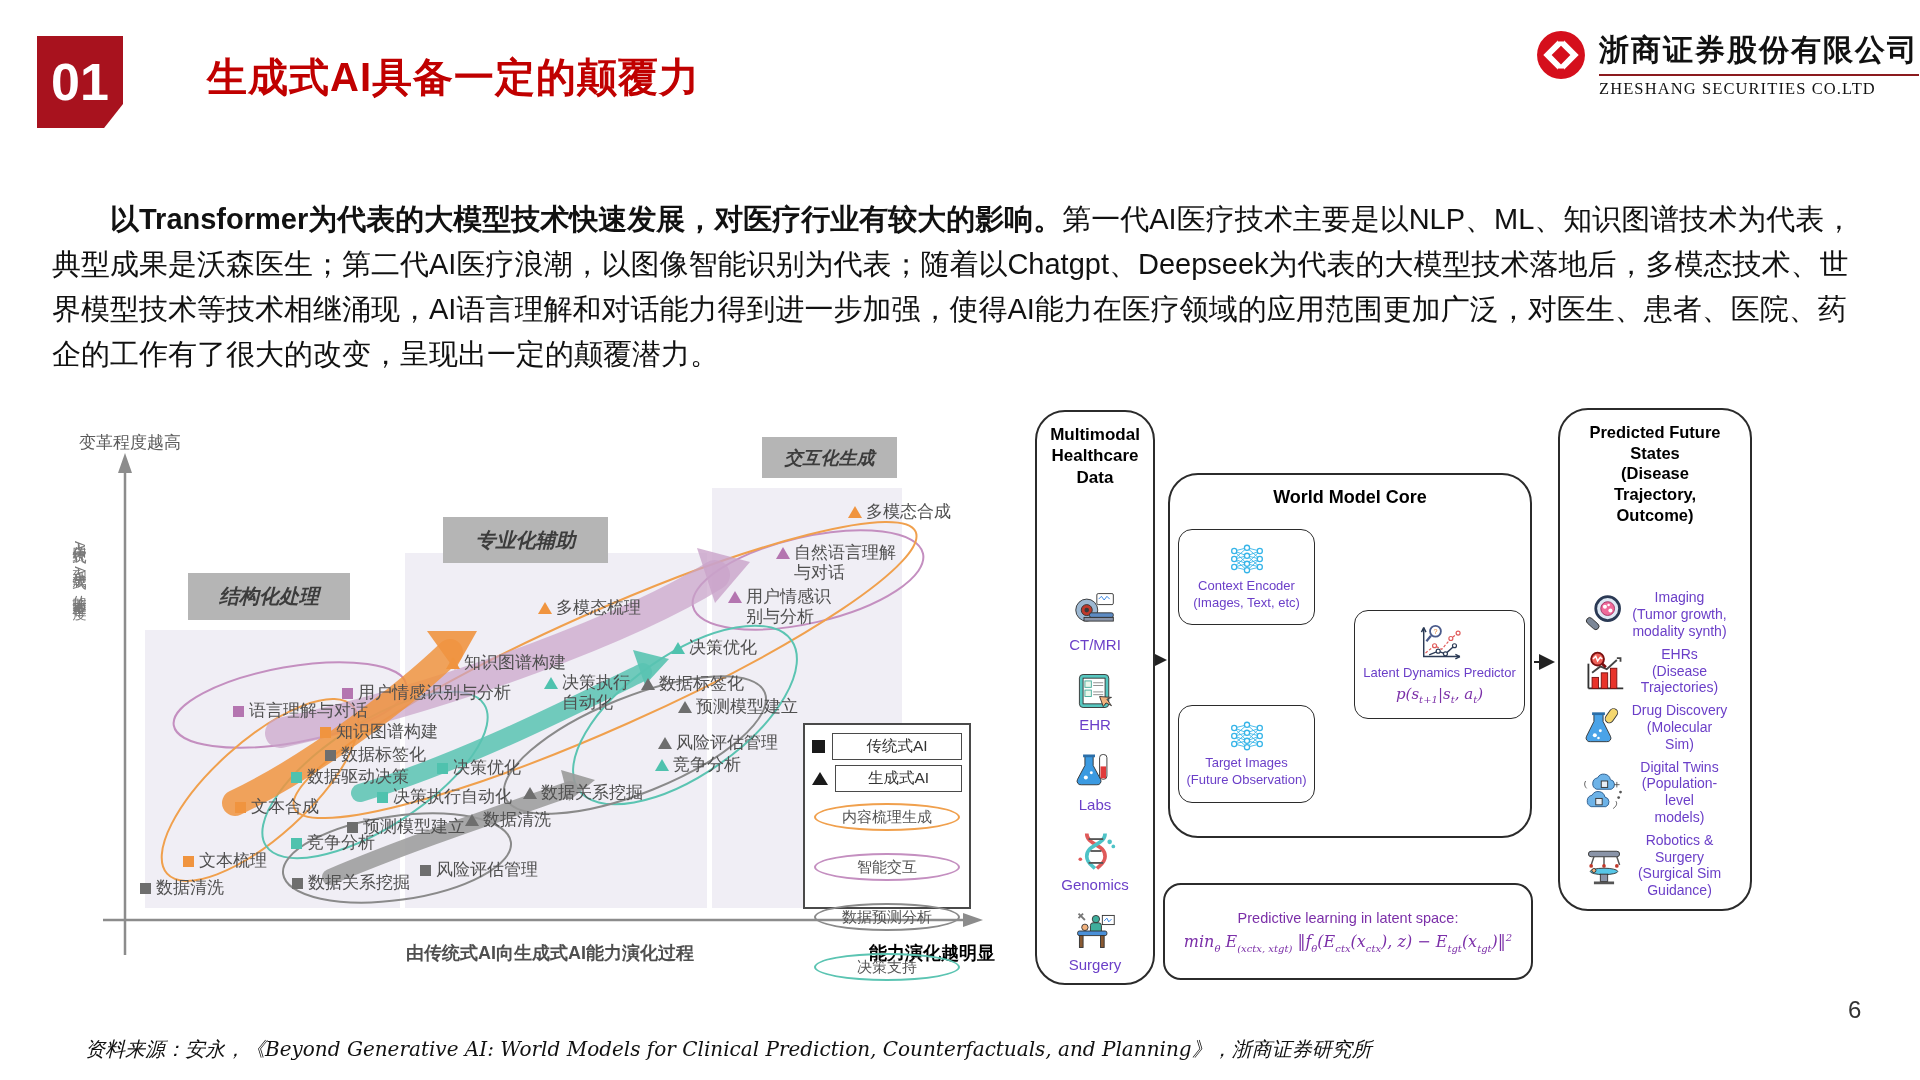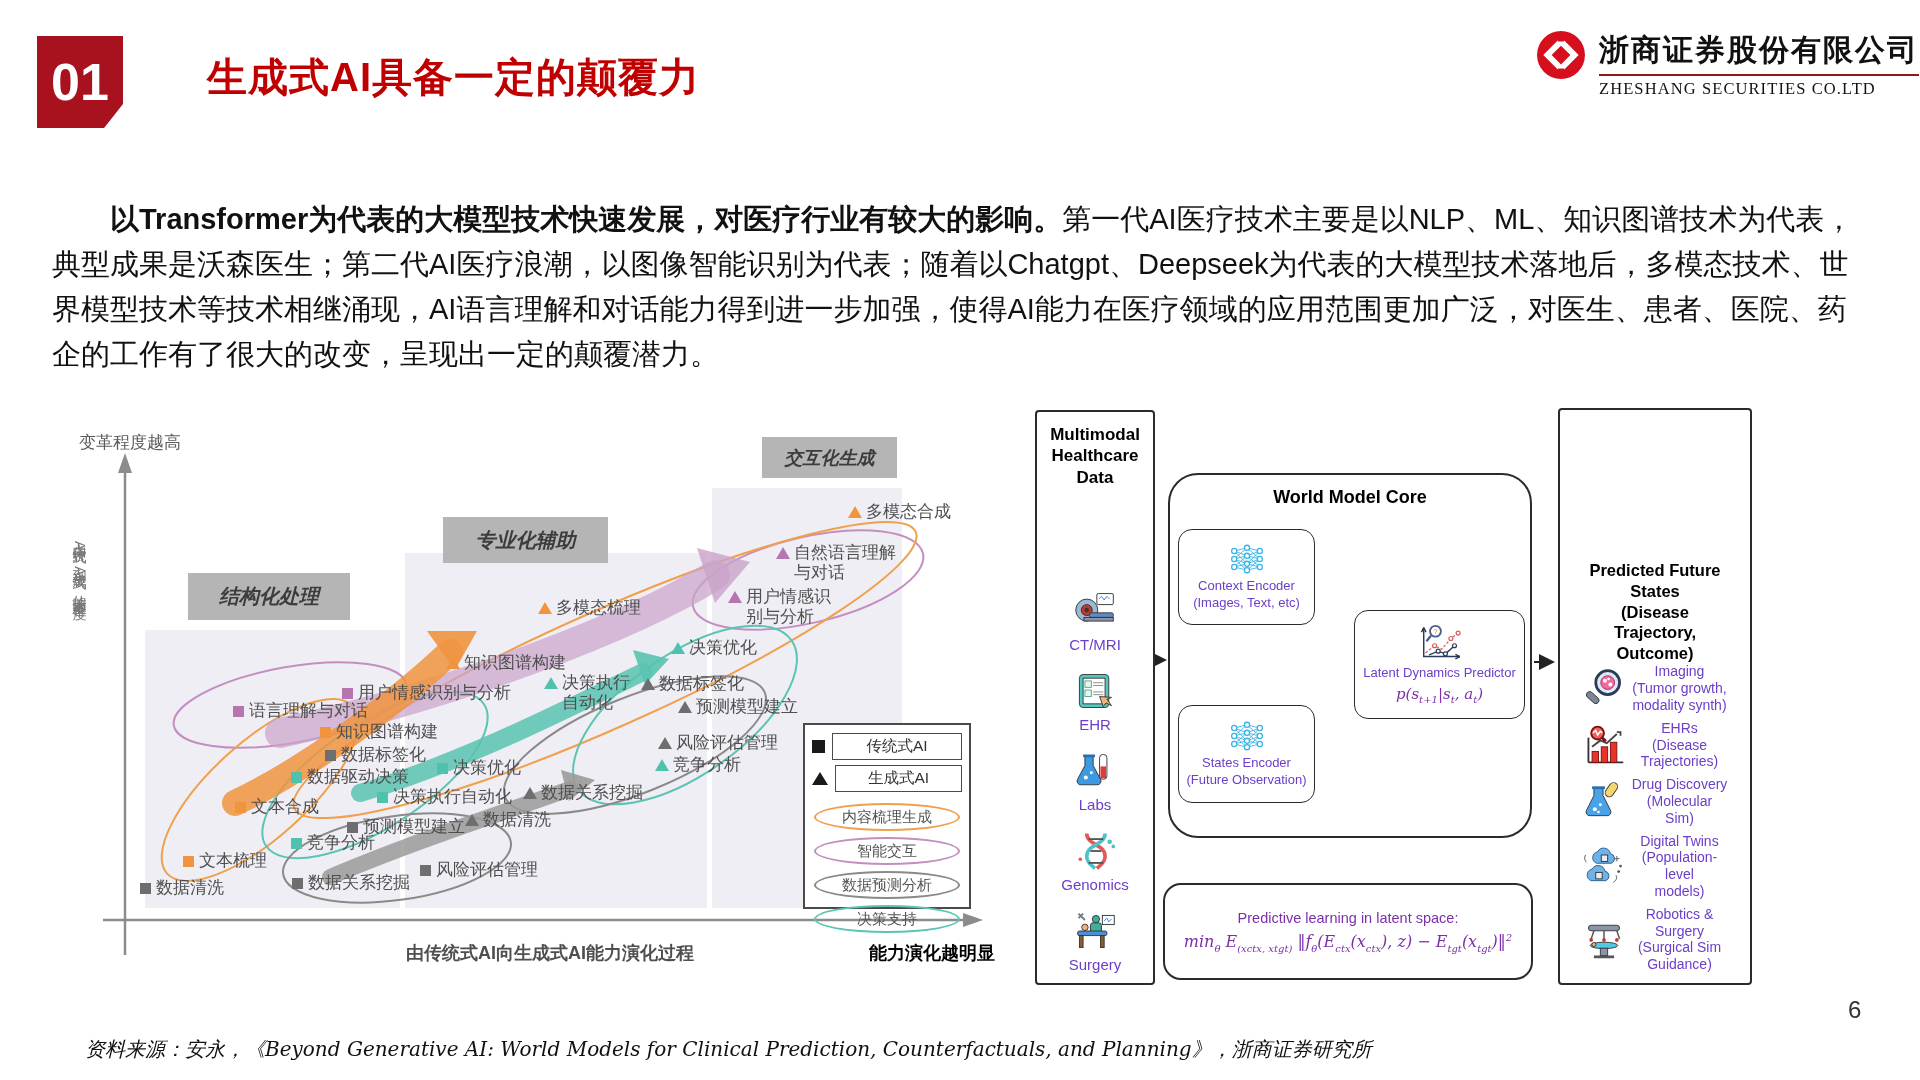--- a/index.html
+++ b/index.html
@@ -43,24 +43,24 @@
           padding:8px 7px;box-sizing:border-box;}
   .lg-row{display:flex;align-items:center;gap:7px;}
   .lg-mk-sq{width:13px;height:13px;background:#1a1a1a;flex:0 0 auto;}
   .lg-mk-tri{width:0;height:0;border-left:8px solid transparent;border-right:8px solid transparent;
              border-bottom:13px solid #1a1a1a;flex:0 0 auto;}
   .lg-box{flex:1;border:1.5px solid #4a4a4a;text-align:center;font-size:15.5px;color:#333;padding:2px 0;}
   .lg-ellipse{border-radius:50%;text-align:center;font-size:15px;color:#555;padding:2.5px 0;margin:0 2px;}
 
   
   .diagram{left:1035px;top:408px;width:720px;height:580px;}
-  .col{position:absolute;border:2.5px solid #2b2b2b;border-radius:4px;background:#fff;
+  .col{position:absolute;border:2.5px solid #2b2b2b;border-radius:30px;background:#fff;
        display:flex;flex-direction:column;align-items:center;box-sizing:border-box;}
   .col-in{left:0;top:2px;width:120px;height:575px;padding:12px 4px 10px;justify-content:space-between;}
-  .col-out{left:523px;top:0;width:194px;height:577px;padding:12px 22px 10px;justify-content:flex-end;}
+  .col-out{left:523px;top:0;width:194px;height:503px;padding:12px 22px 10px;justify-content:space-between;}
   .col-title{font-size:17px;font-weight:bold;text-align:center;white-space:pre-line;line-height:1.25;color:#000;}
   .in-item{display:flex;flex-direction:column;align-items:center;gap:3px;}
   .out-item{display:flex;flex-direction:row;align-items:center;gap:5px;width:100%;}
   .io-icon svg{width:44px;height:44px;display:block;}
   .in-label{font-size:15px;color:#6b3fc8;}
   .out-label{flex:1;font-size:14px;color:#6b3fc8;white-space:pre-line;text-align:center;line-height:1.2;}
   .wmc{position:absolute;left:133px;top:65px;width:364px;height:365px;border:2px solid #2b2b2b;
        border-radius:30px;background:#fff;box-sizing:border-box;}
   .wmc-title{position:absolute;left:0;top:12px;width:100%;text-align:center;font-size:18px;font-weight:bold;color:#000;}
   .node{position:absolute;border:1.8px solid #2b2b2b;border-radius:14px;background:#fff;
@@ -266,21 +266,21 @@
     <div id="legend-markers" style="display: flex; flex-direction: column; gap: 5px;">
         <div class="lg-row">
           <span class="lg-mk-sq"></span>
           <span class="lg-box">传统式AI</span>
         </div>
         <div class="lg-row">
           <span class="lg-mk-tri"></span>
           <span class="lg-box">生成式AI</span>
         </div>
       </div>
-    <div id="legend-groups" style="display: flex; flex-direction: column; gap: 6px; margin-top: 6px;">
+    <div id="legend-groups" style="display: flex; flex-direction: column; gap: 22px; margin-top: 6px;">
         <div class="lg-ellipse" style="border: 2px solid rgb(240, 160, 77);">内容梳理生成</div>
         <div class="lg-ellipse" style="border: 2px solid rgb(196, 143, 192);">智能交互</div>
         <div class="lg-ellipse" style="border: 2px solid rgb(138, 138, 138);">数据预测分析</div>
         <div class="lg-ellipse" style="border: 2px solid rgb(91, 196, 178);">决策支持</div>
       </div>
   </div>
 </div>
 
 <div class="abs diagram">
   <svg class="connectors" width="720" height="580" viewBox="0 0 720 580">
@@ -419,21 +419,21 @@
           <circle cx="24" cy="6" r="3.2"></circle>
               <circle cx="24" cy="16" r="3.2"></circle>
               <circle cx="24" cy="26" r="3.2"></circle>
               <circle cx="24" cy="34" r="3.2"></circle>
           <circle cx="40" cy="10" r="3.2"></circle>
               <circle cx="40" cy="20" r="3.2"></circle>
               <circle cx="40" cy="30" r="3.2"></circle>
         </g>
           </svg>
         </span>
-      <span class="node-label"><span>States Encoder</span><br><span>(Future Observation)</span></span>
+      <span class="node-label"><span>Target Images</span><br><span>(Future Observation)</span></span>
     </div>
 
     <div class="node" style="left:184px;top:135px;width:171px;height:109px;">
       <span class="io-icon">
           <svg viewBox="0 0 52 42" style="width:48px;height:38px;">
         <g stroke="#2b3a55" stroke-width="1.6" fill="none">
               <path d="M8 4 V36 H48"></path>
               <path d="M8 4 l-2.5 5 M8 4 l2.5 5 M48 36 l-5 -2.5 M48 36 l-5 2.5"></path>
             </g>
         <path d="M10 32 L20 24 L28 28 L38 16 L46 10" stroke="#e05a5a" stroke-width="1.3" stroke-dasharray="3 2" fill="none"></path>

